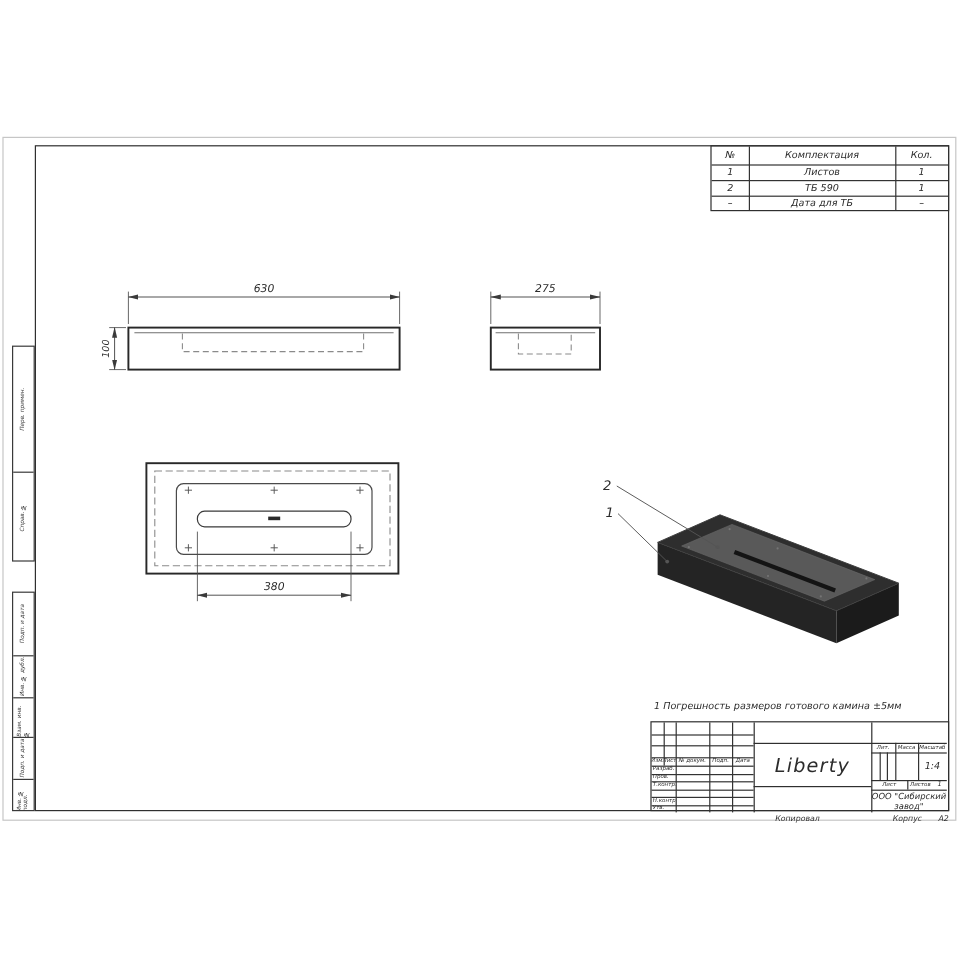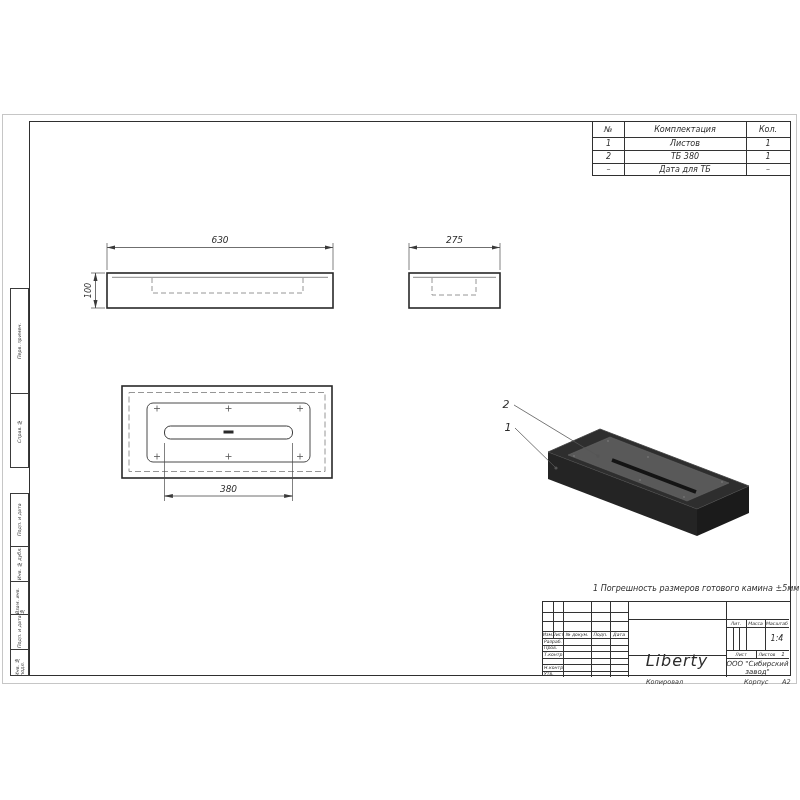--- a/index.html
+++ b/index.html
@@ -18,21 +18,21 @@
   .tb .vl{position:absolute;border-left:1px solid #333;width:0;}
   .tb .hl{position:absolute;border-top:1px solid #333;height:0;}
   .tb .lbl{position:absolute;display:flex;align-items:center;justify-content:center;overflow:hidden;}
   .f4{font-size:4.6px;} .f5{font-size:5.5px;} .f7{font-size:7px;} .f8{font-size:8px;}
   .name-cell{font-size:16px;letter-spacing:1px;}
   
   .stamp{border:1px solid #3a3a3a;}
   .vtext{writing-mode:vertical-rl;transform:rotate(180deg);display:flex;align-items:center;
          justify-content:center;width:100%;height:100%;font-size:4.8px;font-style:italic;color:#3a3a3a;}
   .scell{position:absolute;left:0;right:0;box-sizing:border-box;}
-  .note{font-size:8px;font-style:italic;color:#2c2c2c;white-space:nowrap;margin-left:48px;}
+  .note{font-size:8px;font-style:italic;color:#2c2c2c;white-space:nowrap;}
   .under{font-size:6.5px;font-style:italic;color:#333;white-space:nowrap;padding-left:16px;}
   svg text{font-family:"DejaVu Sans",sans-serif;font-style:italic;fill:#2c2c2c;}
 </style>
 </head>
 <body>
 
 <div id="canvas">
 
   <div class="abs paper"></div>
   <div class="abs frame"></div>
@@ -70,21 +70,21 @@
     <div class="hl" style="top:15px;"></div>
     <div class="hl" style="top:28px;"></div>
     <div class="hl" style="top:41px;"></div>
     <div class="cell" style="left:0;top:0;width:31px;height:15px;">№</div>
     <div class="cell" style="left:31px;top:0;width:122px;height:15px;">Комплектация</div>
     <div class="cell" style="left:153px;top:0;width:44px;height:15px;text-align:right;">Кол.</div>
     <div class="cell" style="left:0;top:15px;width:31px;height:13px;">1</div>
     <div class="cell" style="left:31px;top:15px;width:122px;height:13px;">Листов</div>
     <div class="cell" style="left:153px;top:15px;width:44px;height:13px;">1</div>
     <div class="cell" style="left:0;top:28px;width:31px;height:13px;">2</div>
-    <div class="cell" style="left:31px;top:28px;width:122px;height:13px;">ТБ 380</div>
+    <div class="cell" style="left:31px;top:28px;width:122px;height:13px;">ТБ 590</div>
     <div class="cell" style="left:153px;top:28px;width:44px;height:13px;">1</div>
     <div class="cell" style="left:0;top:41px;width:31px;height:13px;">–</div>
     <div class="cell" style="left:31px;top:41px;width:122px;height:13px;">Дата для ТБ</div>
     <div class="cell" style="left:153px;top:41px;width:44px;height:13px;">–</div>
   </div>
 
   <div class="abs note" style="left:545px;top:584px;">1 Погрешность размеров готового камина ±5мм</div>
 
   <svg class="abs" style="left:0;top:0;" width="800" height="800" viewBox="0 0 800 800">
     <defs>
@@ -199,21 +199,21 @@
     <div class="lbl f4" style="left:20px;top:29px;width:28px;height:7px;">№ докум.</div>
     <div class="lbl f4" style="left:48px;top:29px;width:19px;height:7px;">Подп.</div>
     <div class="lbl f4" style="left:67px;top:29px;width:18px;height:7px;">Дата</div>
 
     <div class="lbl f4" style="left:1px;top:36px;width:19px;height:6.5px;justify-content:flex-start;">Разраб.</div>
     <div class="lbl f4" style="left:1px;top:42.5px;width:19px;height:6.5px;justify-content:flex-start;">Пров.</div>
     <div class="lbl f4" style="left:1px;top:49px;width:19px;height:6.5px;justify-content:flex-start;">Т.контр.</div>
     <div class="lbl f4" style="left:1px;top:62px;width:19px;height:6.5px;justify-content:flex-start;">Н.контр.</div>
     <div class="lbl f4" style="left:1px;top:68.5px;width:19px;height:6.5px;justify-content:flex-start;">Утв.</div>
 
-    <div class="lbl name-cell" style="left:85px;top:17px;width:98px;height:36px;margin-top:23px;">Liberty</div>
+    <div class="lbl name-cell" style="left:85px;top:17px;width:98px;height:36px;">Liberty</div>
 
     <div class="lbl f4" style="left:183px;top:17px;width:20px;height:8px;">Лит.</div>
     <div class="lbl f4" style="left:203px;top:17px;width:19px;height:8px;">Масса</div>
     <div class="lbl f4" style="left:222px;top:17px;width:24px;height:8px;">Масштаб</div>
     <div class="lbl f8" style="left:222px;top:25px;width:24px;height:23px;">1:4</div>
     <div class="lbl f4" style="left:183px;top:48px;width:30px;height:8px;">Лист</div>
     <div class="lbl f4" style="left:213px;top:48px;width:22px;height:8px;">Листов</div>
     <div class="lbl f5" style="left:235px;top:48px;width:10px;height:8px;">1</div>
     <div class="lbl f7" style="left:183px;top:57px;width:63px;height:9px;">ООО "Сибирский</div>
     <div class="lbl f7" style="left:183px;top:65px;width:63px;height:9px;">завод"</div>

